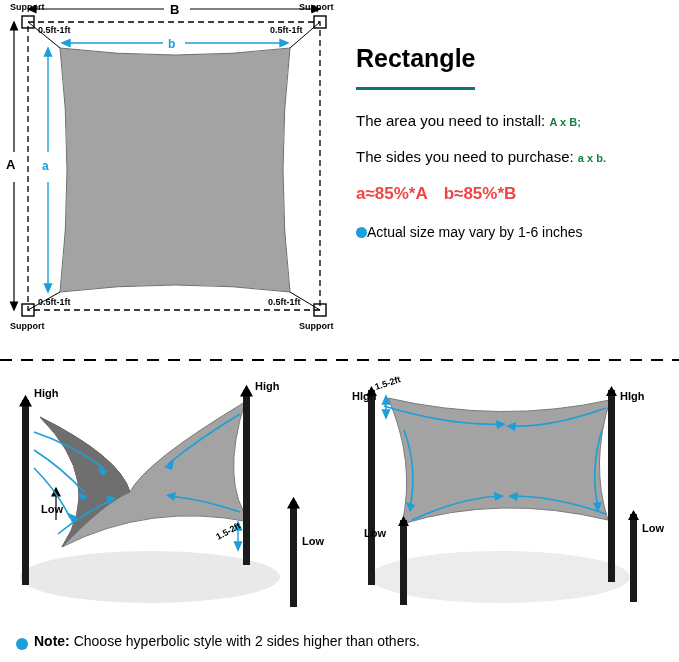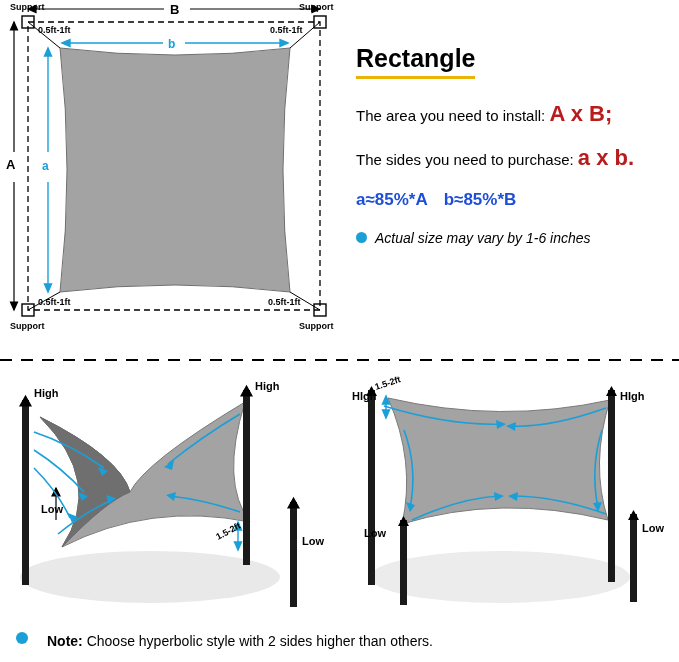--- a/index.html
+++ b/index.html
@@ -58,47 +58,45 @@
     top: 44px;
     width: 316px;
   }
   .rect-title {
     font-size: 25px;
     font-weight: bold;
     color: #000;
     margin: 0 0 4px 0;
     letter-spacing: 0px;
     display: inline-block;
-    border-bottom: 3px solid #eab308;
-    padding-bottom: 3px;
+    border-bottom: 3px solid #0f766e;
+    padding-bottom: 14px;
   }
   .line-1, .line-2 {
     font-size: 15px;
     color: #000;
     margin-top: 18px;
     line-height: 1.2;
   }
   .blue-bold {
-    color: #b91c1c;
-    font-weight: bold;
-    font-size: 22px;
+    color: #15803d;
+    font-weight: bold;
+    font-size: 11px;
   }
   .formula {
     margin-top: 18px;
-    color: #1d4ed8;
+    color: #ef4444;
     font-weight: bold;
     font-size: 17px;
   }
   .formula .gap { display: inline-block; width: 16px; }
   .bullet-row {
     margin-top: 20px;
     display: flex;
     align-items: center;
-    gap: 8px;
-    font-style: italic;
   }
   .dot {
     width: 11px; height: 11px;
     border-radius: 50%;
     background: #1b9fd8;
     flex: 0 0 auto;
   }
   .bullet-text { font-size: 14px; color: #000; }
   
   #divider {
@@ -116,22 +114,22 @@
     position: absolute;
     left: 340px; top: 372px;
     width: 339px; height: 255px;
   }
   
   #note-row {
     position: absolute;
     left: 16px;
     top: 632px;
     display: flex;
-    align-items: flex-start;
-    gap: 19px;
+    align-items: flex-end;
+    gap: 6px;
   }
   #note-row .dot { width: 12px; height: 12px; }
   .note-label { font-size: 14px; font-weight: bold; color: #000; }
   .note-text { font-size: 14px; color: #000; }
 </style>
 </head>
 <body>
 
 <div class="page">
 

